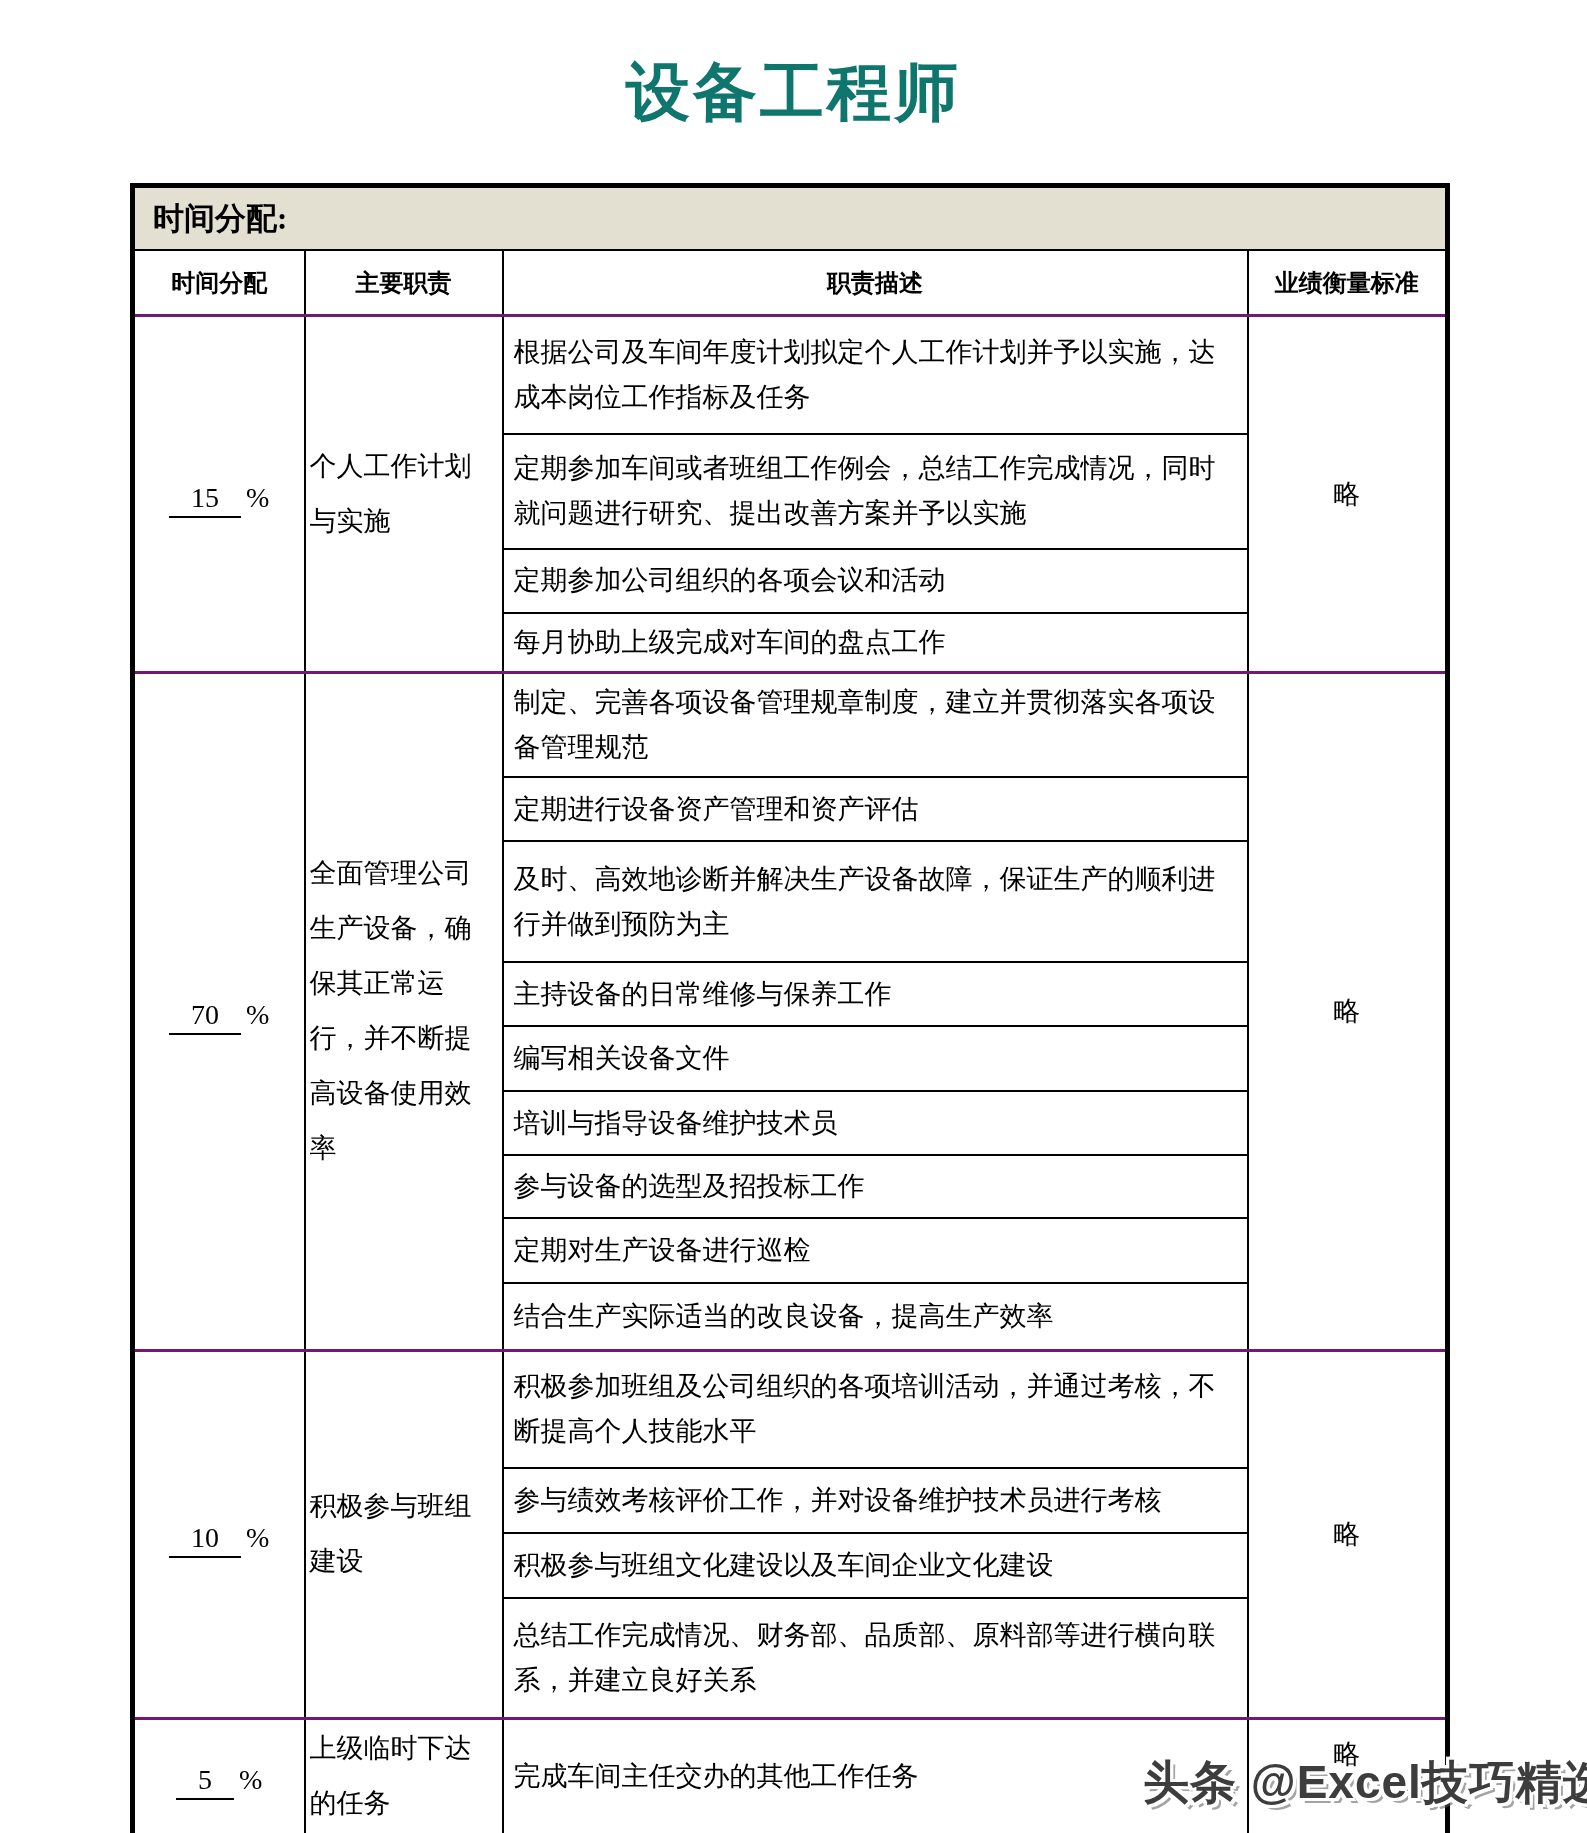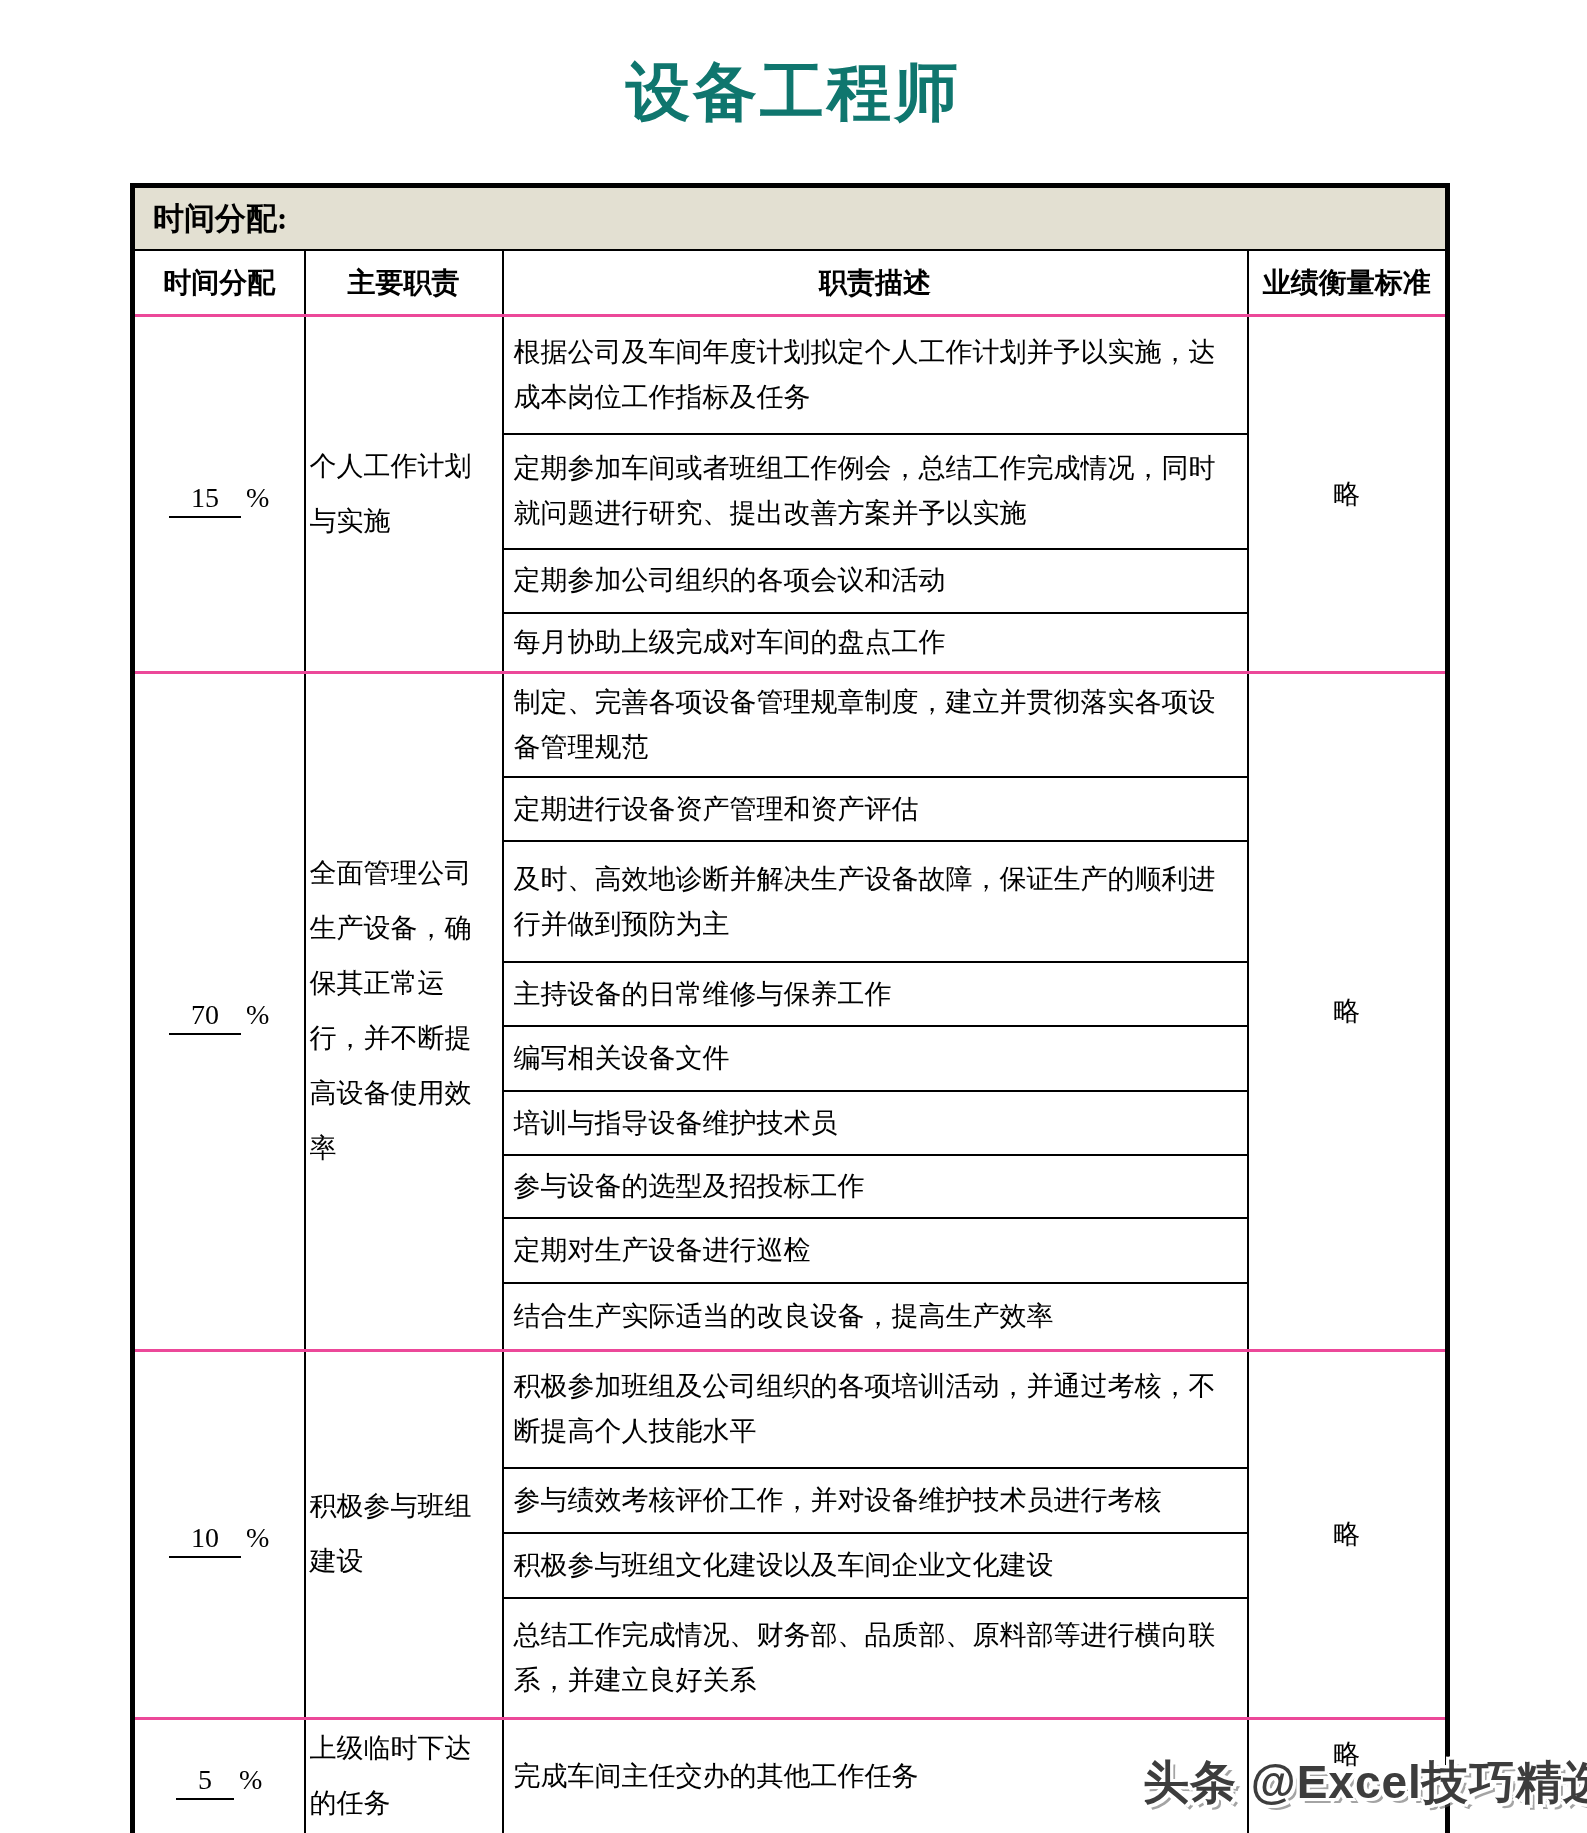--- a/index.html
+++ b/index.html
@@ -36,29 +36,29 @@
   td.bar{
     height:61px;
     font-weight:bold;
     font-size:31px;
     padding:0 0 0 18px;
     text-align:left;
     vertical-align:middle;
   }
   th.colhead{
     height:63px;
-    font-size:28px;
+    font-size:24px;
     font-weight:bold;
     text-align:center;
     vertical-align:middle;
     background:#ffffff;
     border-bottom:3px solid #000;
     padding:0;
   }
-  tr.section-start td{border-top:3px solid #ec4899;}
+  tr.section-start td{border-top:3px solid #701a75;}
   td.time{
     text-align:center;
     vertical-align:middle;
     font-size:28px;
     padding:0;
   }
   td.time .blank{
     display:inline-block;
     border-bottom:2px solid #000;
     padding:0 22px 2px 22px;

